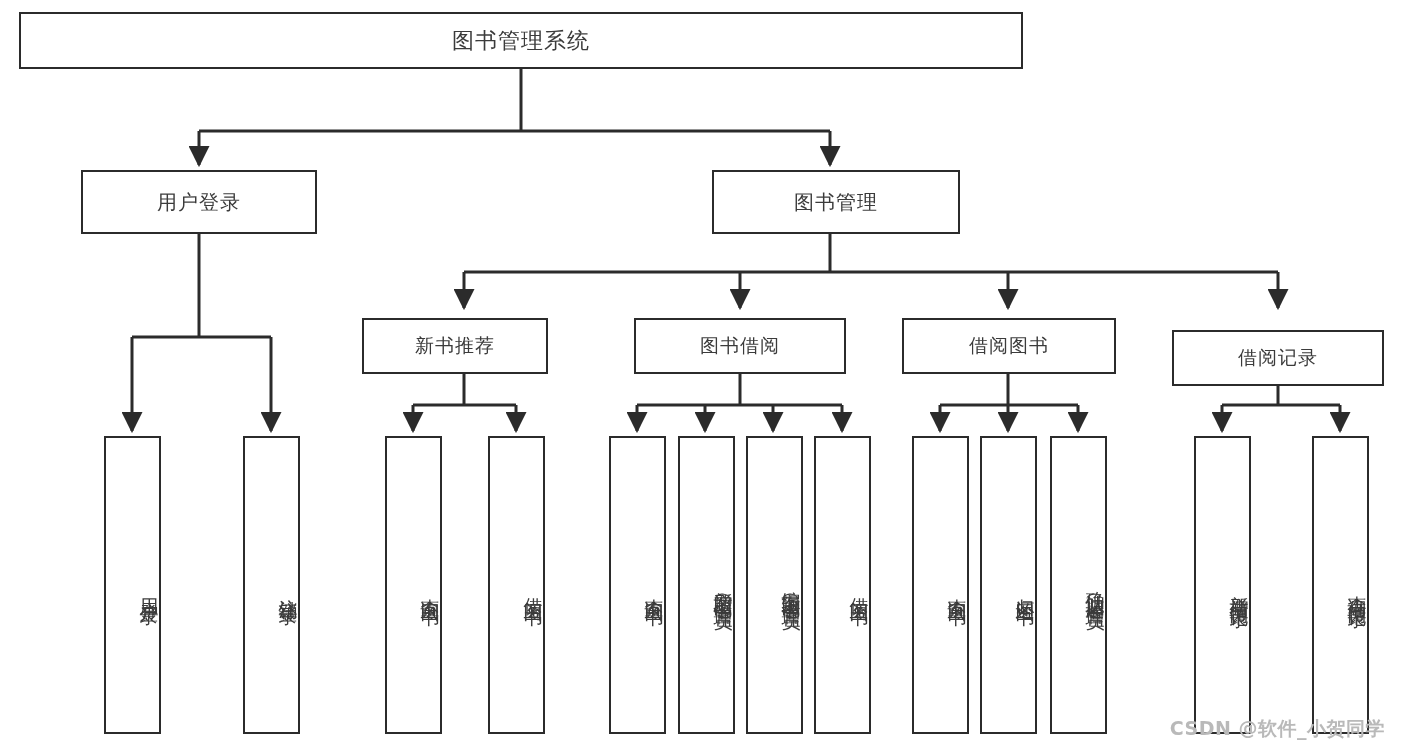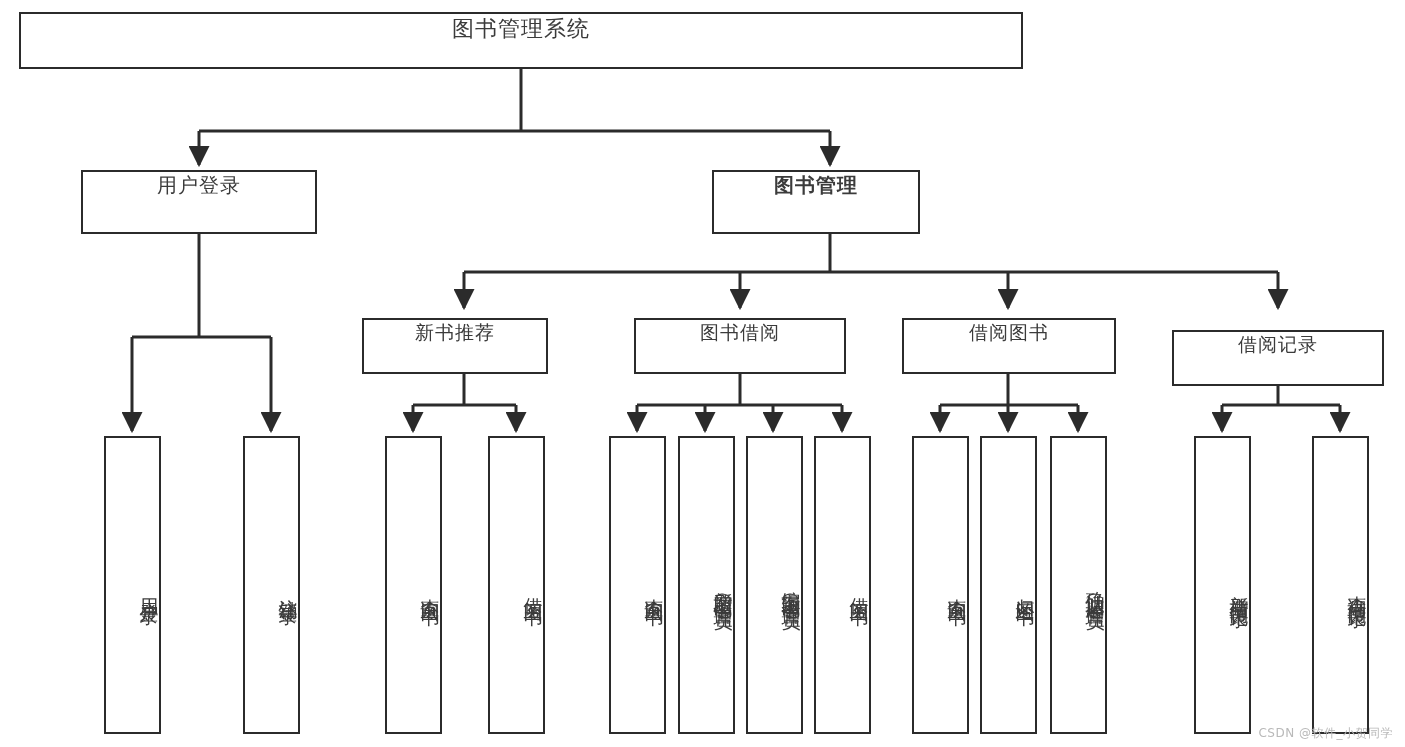--- a/index.html
+++ b/index.html
@@ -22,20 +22,21 @@
     width: 1405px;
     height: 747px;
     pointer-events: none;
   }
   .node {
     position: absolute;
     box-sizing: border-box;
     background: #ffffff;
     border: 2px solid #2b2b2b;
     display: flex;
+    align-items: center;
     justify-content: center;
     color: #3b3b3b;
     z-index: 2;
   }
   .node.root {
     font-size: 22px;
     letter-spacing: 1px;
   }
   .node.lvl1 {
     font-size: 20px;
@@ -54,27 +55,28 @@
     align-items: flex-start;
     justify-content: center;
     line-height: 1.05;
   }
   .node.leaf .vtext {
     display: block;
     white-space: nowrap;
   }
   #watermark {
     position: absolute;
-    right: 12px;
+    right: 20px;
     bottom: 5px;
-    font-size: 12px;
+    font-size: 19px;
     color: #b9b9b9;
     z-index: 5;
     white-space: nowrap;
     letter-spacing: 0.5px;
+    font-weight: bold;
   }
 </style>
 </head>
 <body>
 
 <div id="canvas">
 
   <svg id="wires" viewBox="0 0 1405 747" xmlns="http://www.w3.org/2000/svg">
     <defs>
       <marker id="arrow" viewBox="0 0 10 10" refX="9" refY="5" markerWidth="7" markerHeight="7" orient="auto-start-reverse">
@@ -125,21 +127,21 @@
     </g>
   </svg>
 
   <div class="node root" style="left:19px; top:12px; width:1004px; height:57px;">
     <span>图书管理系统</span>
   </div>
 
   <div class="node lvl1" style="left:81px; top:170px; width:236px; height:64px;">
     <span>用户登录</span>
   </div>
-  <div class="node lvl1" style="left:712px; top:170px; width:208px; height:64px;font-weight:bold;">
+  <div class="node lvl1" style="left:712px; top:170px; width:248px; height:64px;">
     <span>图书管理</span>
   </div>
 
   <div class="node lvl2" style="left:634px; top:318px; width:212px; height:56px;">
     <span>图书借阅</span>
   </div>
   <div class="node lvl2" style="left:362px; top:318px; width:186px; height:56px;">
     <span>新书推荐</span>
   </div>
   <div class="node lvl2" style="left:902px; top:318px; width:214px; height:56px;">

